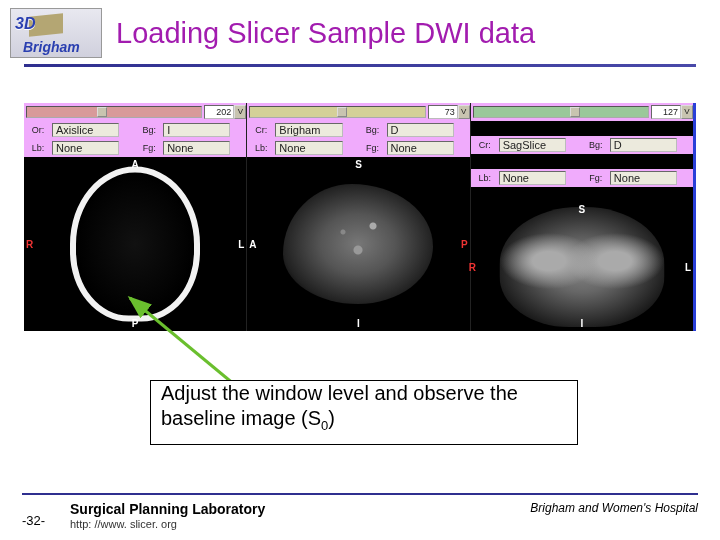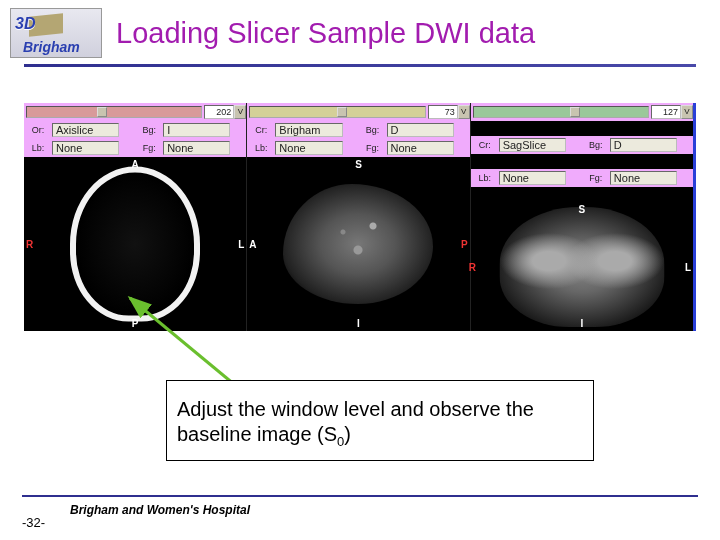--- a/index.html
+++ b/index.html
@@ -189,27 +189,27 @@
     position: absolute;
     left: 120px;
     top: 290px;
     width: 160px;
     height: 100px;
     pointer-events: none;
   }
 
   .callout {
     position: absolute;
-    left: 166px;
+    left: 150px;
     top: 380px;
     width: 428px;
     border: 1px solid #000;
     background: #fff;
     font-size: 20px;
-    padding: 16px 10px 10px 10px;
+    padding: 0 10px 10px 10px;
     line-height: 1.25;
   }
   .callout sub { font-size: 13px; }
 
   .footer {
     position: absolute;
     left: 0; right: 0; bottom: 10px;
     padding: 0 22px 0 22px;
   }
   .footline {
@@ -235,21 +235,20 @@
     display: block;
     font-weight: normal;
     font-size: 11px;
     color: #333;
     margin-top: 1px;
   }
   .hosp {
     font-size: 12px;
     font-style: italic;
     text-align: right;
-    font-weight: bold;
   }
 </style>
 </head>
 <body>
 
 <div class="header">
   <div class="logo">
     <div class="cube"></div>
     <span class="txt3d">3D</span>
     <span class="txtsl">Brigham</span>
@@ -358,15 +357,19 @@
 </svg>
 
 <div class="callout">
   <span>Adjust the window level and observe the baseline image (S</span><sub>0</sub><span>)</span>
 </div>
 
 <div class="footer">
   <div class="footline"></div>
   <div class="footrow">
     <div class="page">-32-</div>
+    <div class="lab">
+      <span>Surgical Planning Laboratory</span>
+      <span class="url">http: //www. slicer. org</span>
+    </div>
     <div class="hosp">Brigham and Women's Hospital</div>
   </div>
 </div>
 
 </body></html>

